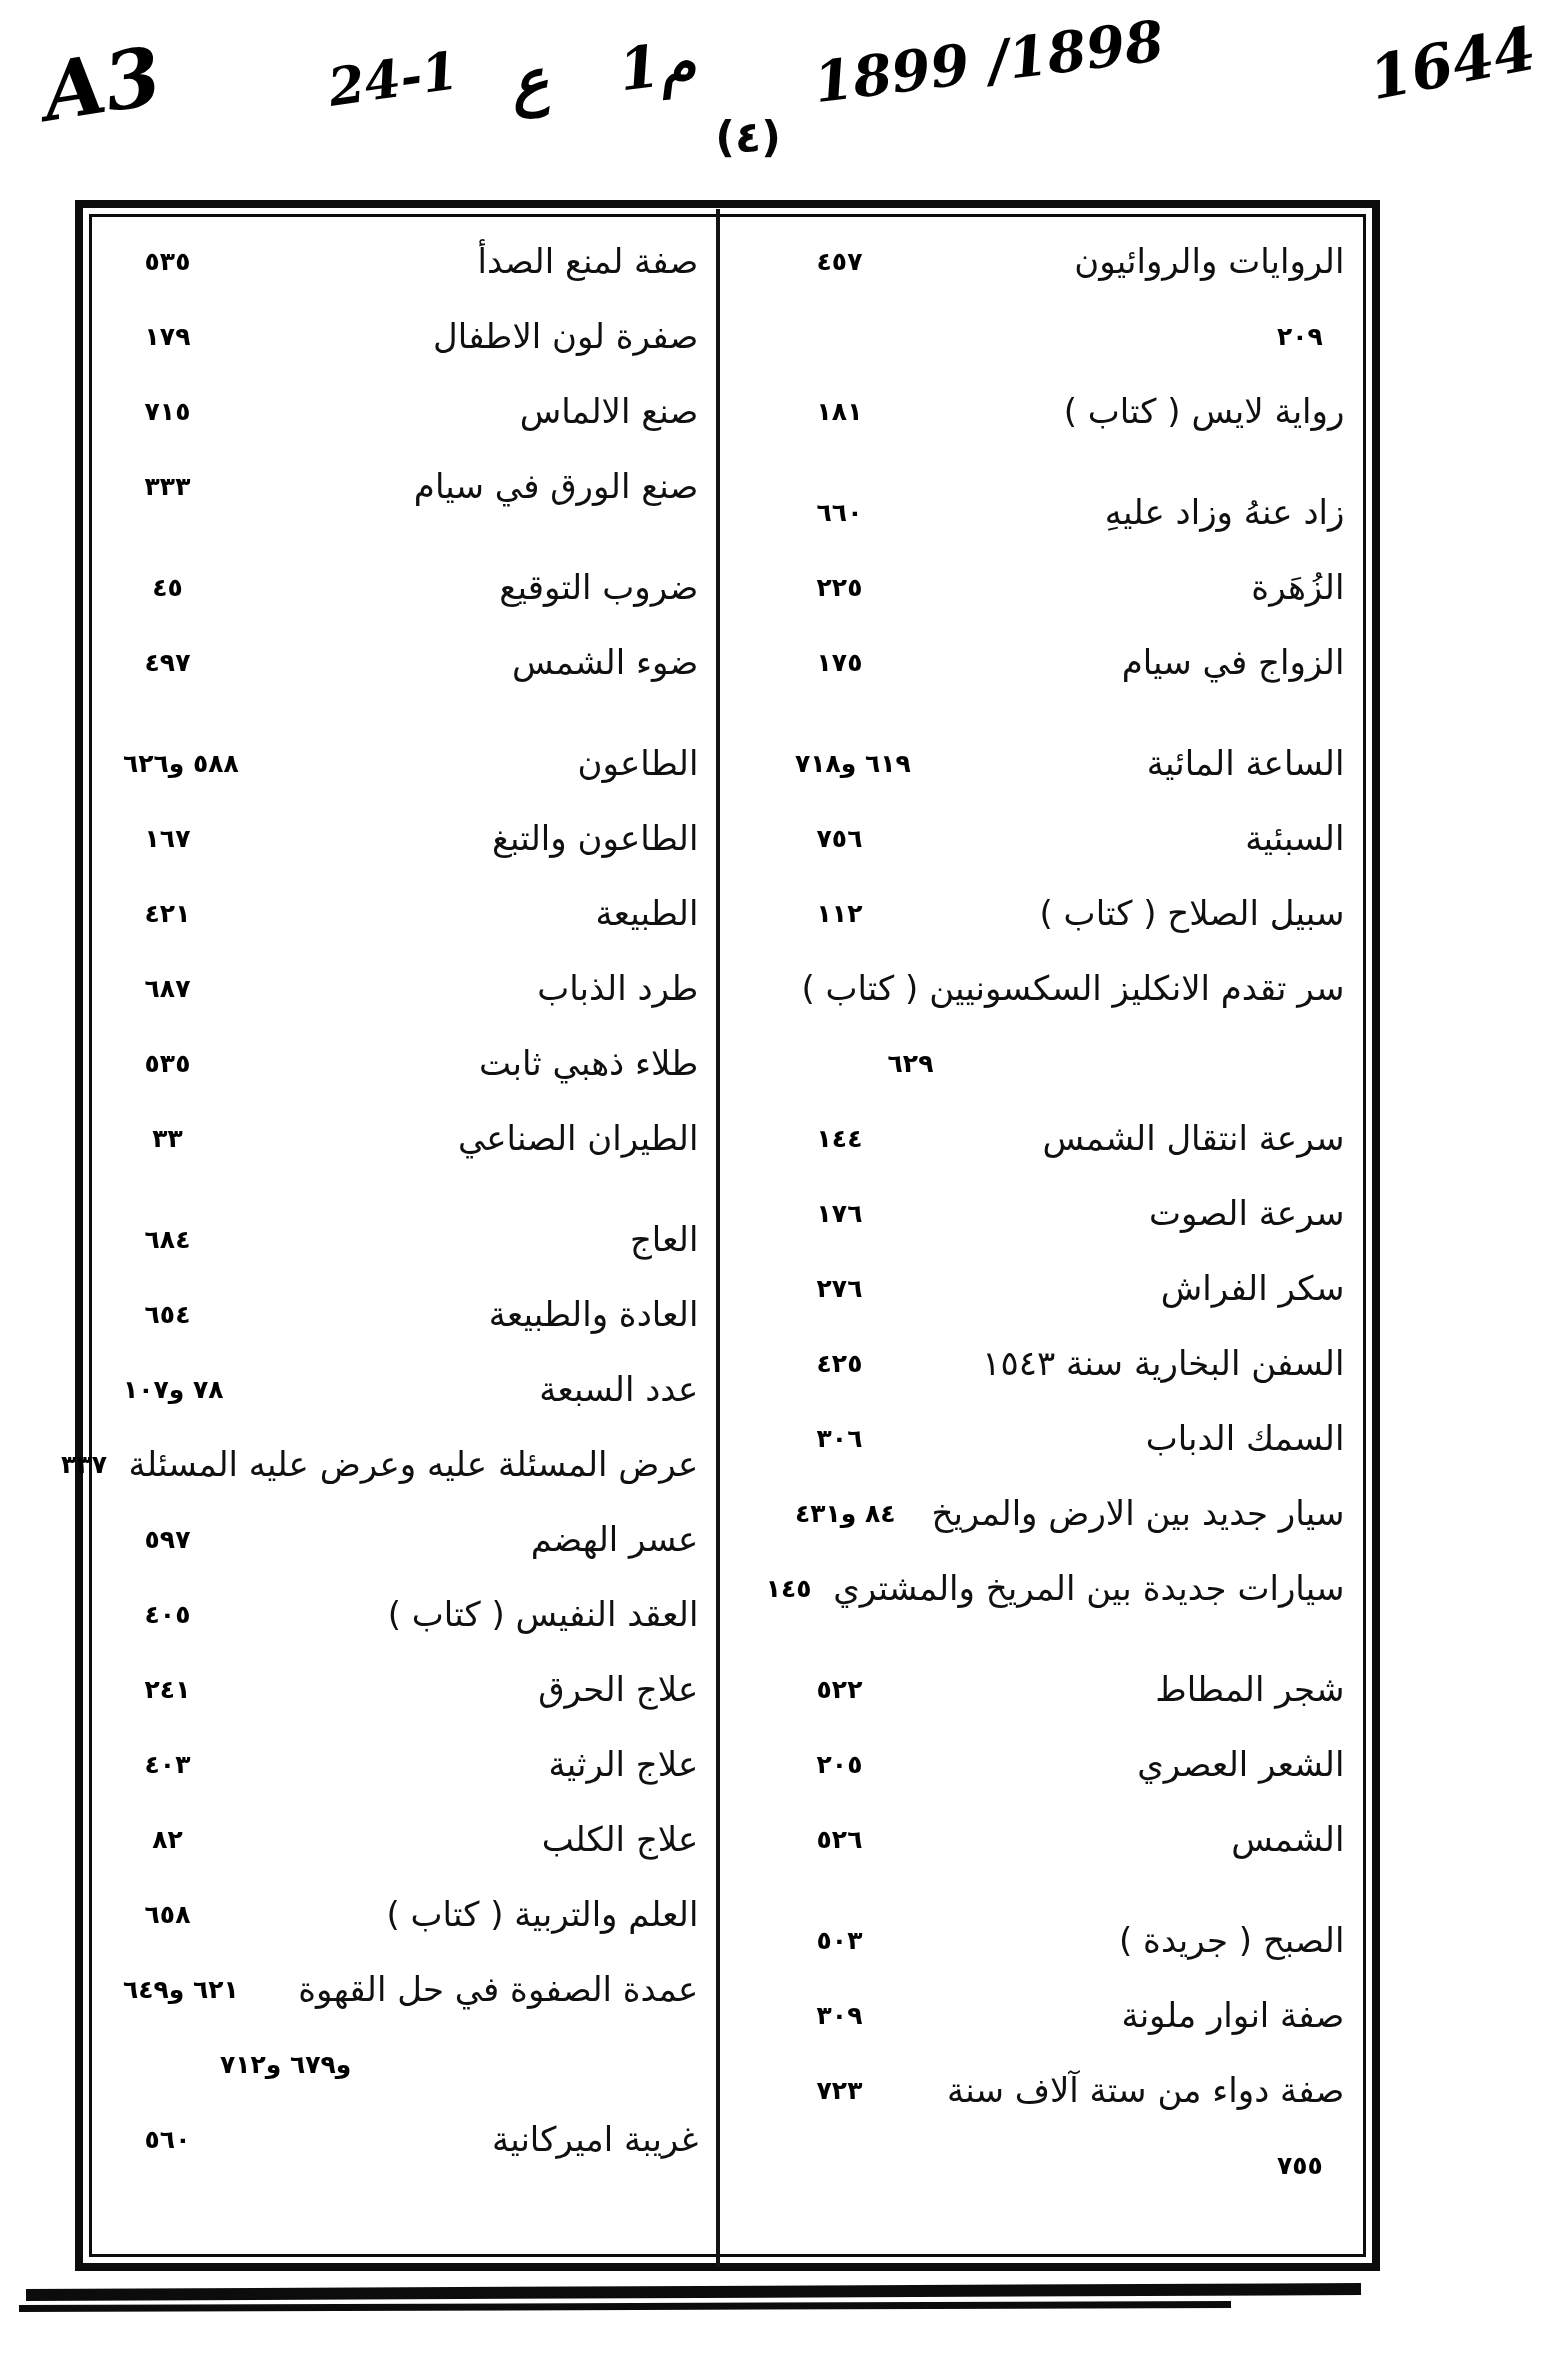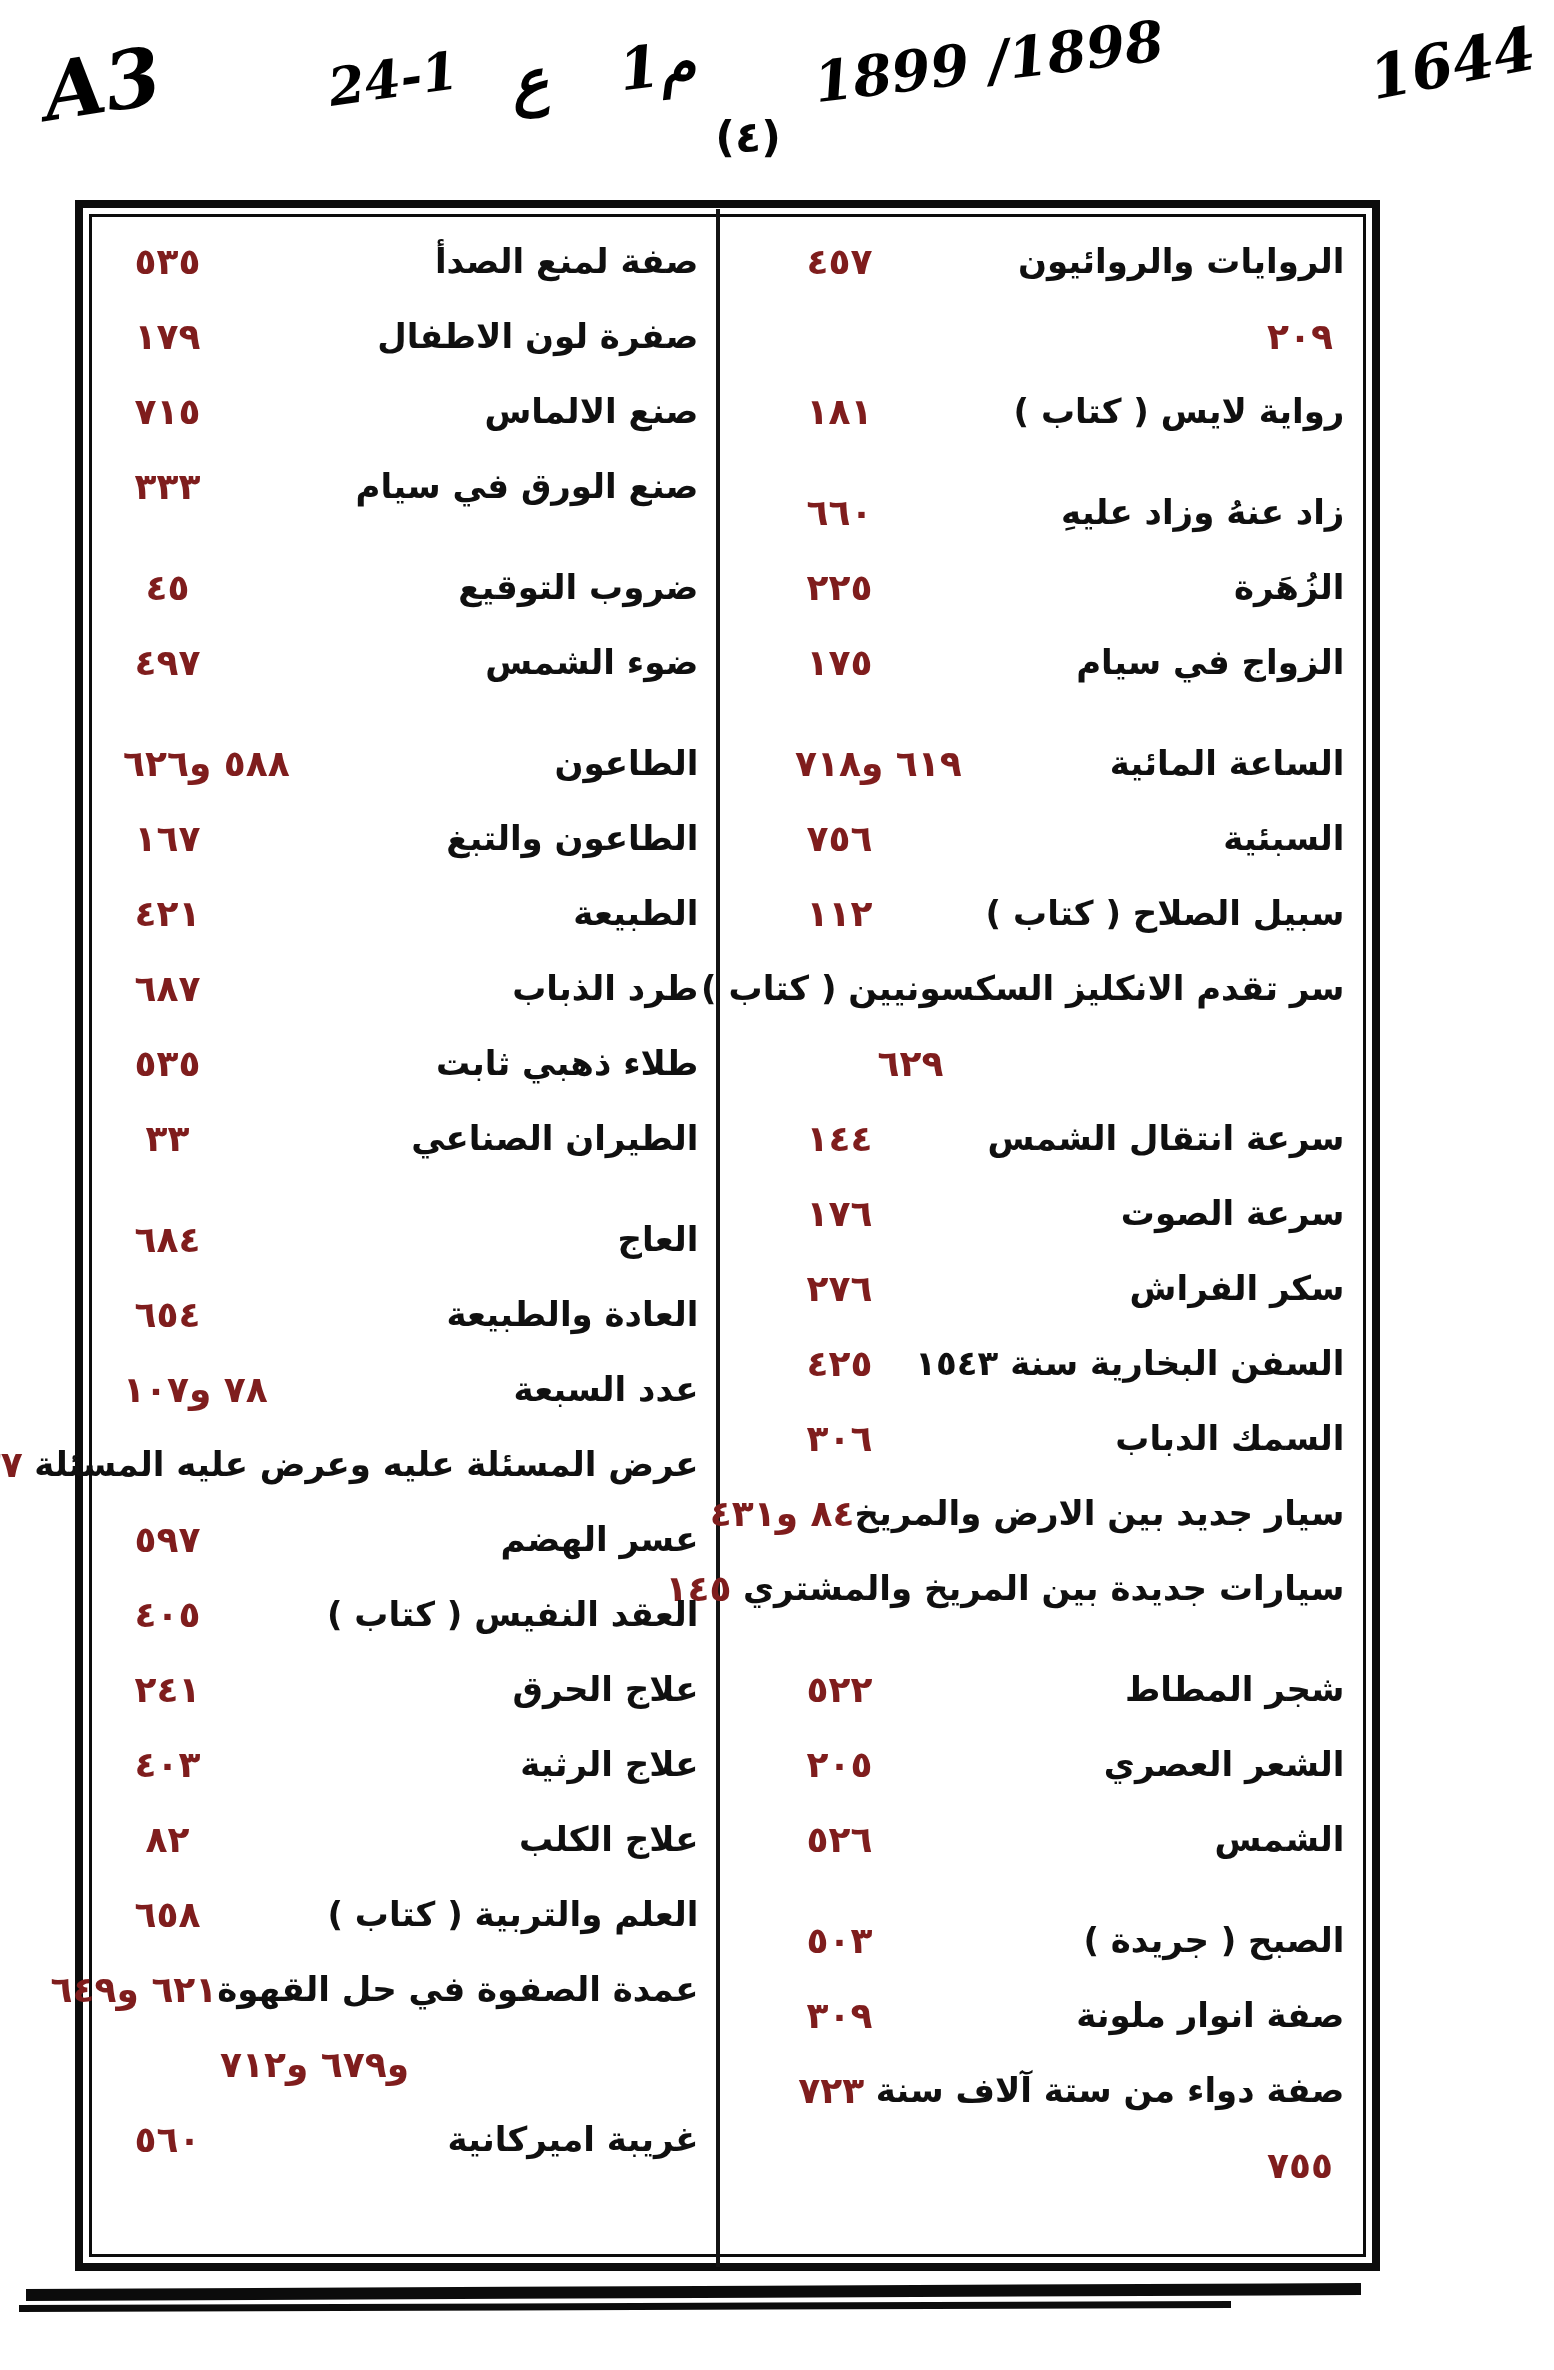--- a/index.html
+++ b/index.html
@@ -55,25 +55,25 @@
   .row{
     height:75px;display:flex;align-items:center;
     justify-content:space-between;
     padding-inline-start:5.6px;padding-inline-end:60px;
     box-sizing:border-box;
   }
   .col-left .row{padding-inline-end:34px;}
   .row.gap{margin-top:26px;}
   .row.cont{justify-content:flex-end;padding-inline-end:131px;}
   .row .t{
-    font-size:34px;font-weight:700;color:#101010;
+    font-size:34px;font-weight:400;color:#101010;
     white-space:nowrap;line-height:1.1;
   }
   .row .n{
-    font-size:36px;font-weight:700;color:#7f1d1d;
+    font-size:25px;font-weight:700;color:#000000;
     min-width:89px;text-align:center;white-space:nowrap;
   }
 </style>
 </head>
 <body>
 
 <div class="hand hand-a3">A3</div>
 <div class="hand hand-issue">24-1</div>
 <div class="hand hand-ain">ع</div>
 <div class="hand hand-part">م1</div>

